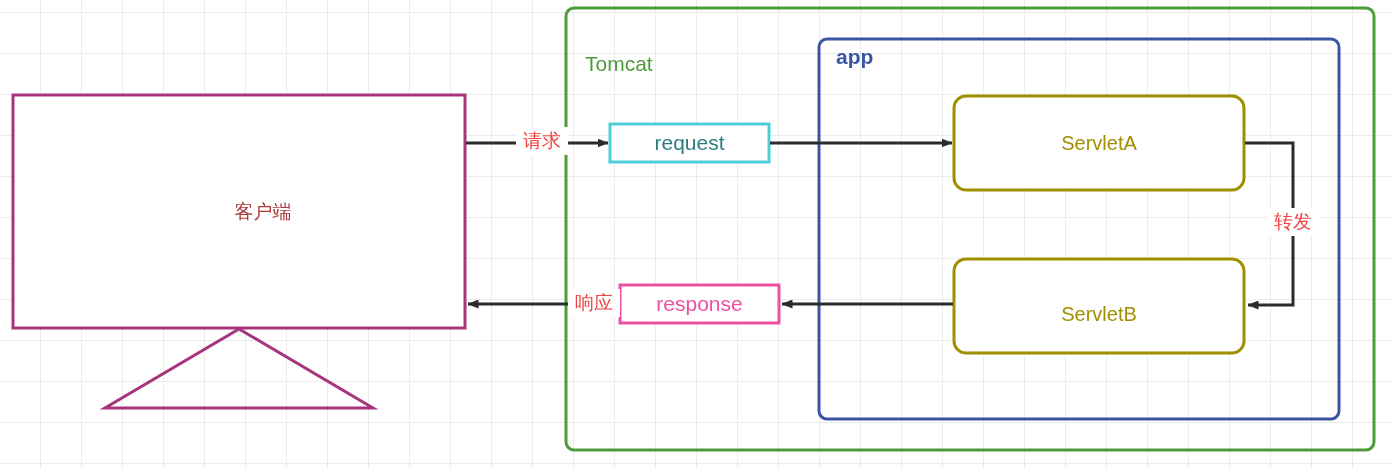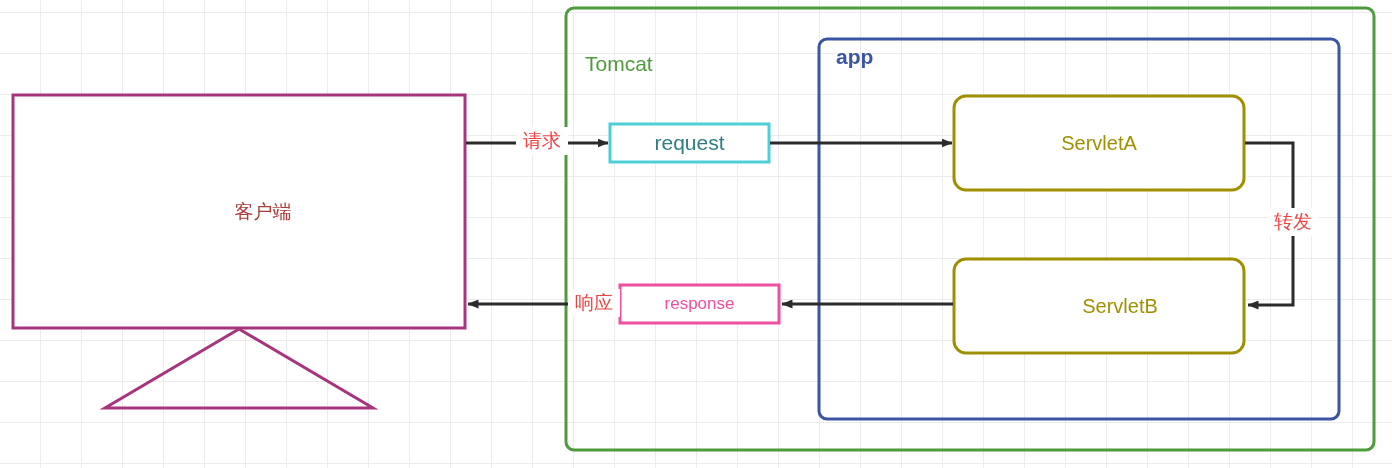--- a/index.html
+++ b/index.html
@@ -64,34 +64,33 @@
   #label-request {
     left: 610px; top: 124px;
     width: 159px; height: 38px;
     color: #2f7d81;
     font-size: 21px;
   }
   #label-response {
     left: 620px; top: 285px;
     width: 159px; height: 38px;
     color: #ee4fa0;
-    font-size: 17px;
+    font-size: 21px;
   }
   #label-servlet-a {
     left: 954px; top: 96px;
     width: 290px; height: 94px;
     color: #a09000;
     font-size: 20px;
   }
   #label-servlet-b {
-    left: 954px; top: 259px;
+    left: 954px; top: 267px;
     width: 290px; height: 94px;
     color: #a09000;
     font-size: 20px;
-    padding-left: 21px;
   }
   #title-tomcat {
     left: 585px; top: 16px;
     color: #4f9b3b;
     margin-top: 36px;
   }
   #title-app {
     left: 836px; top: 45px;
     color: #3a55a4;
     font-weight: bold;

